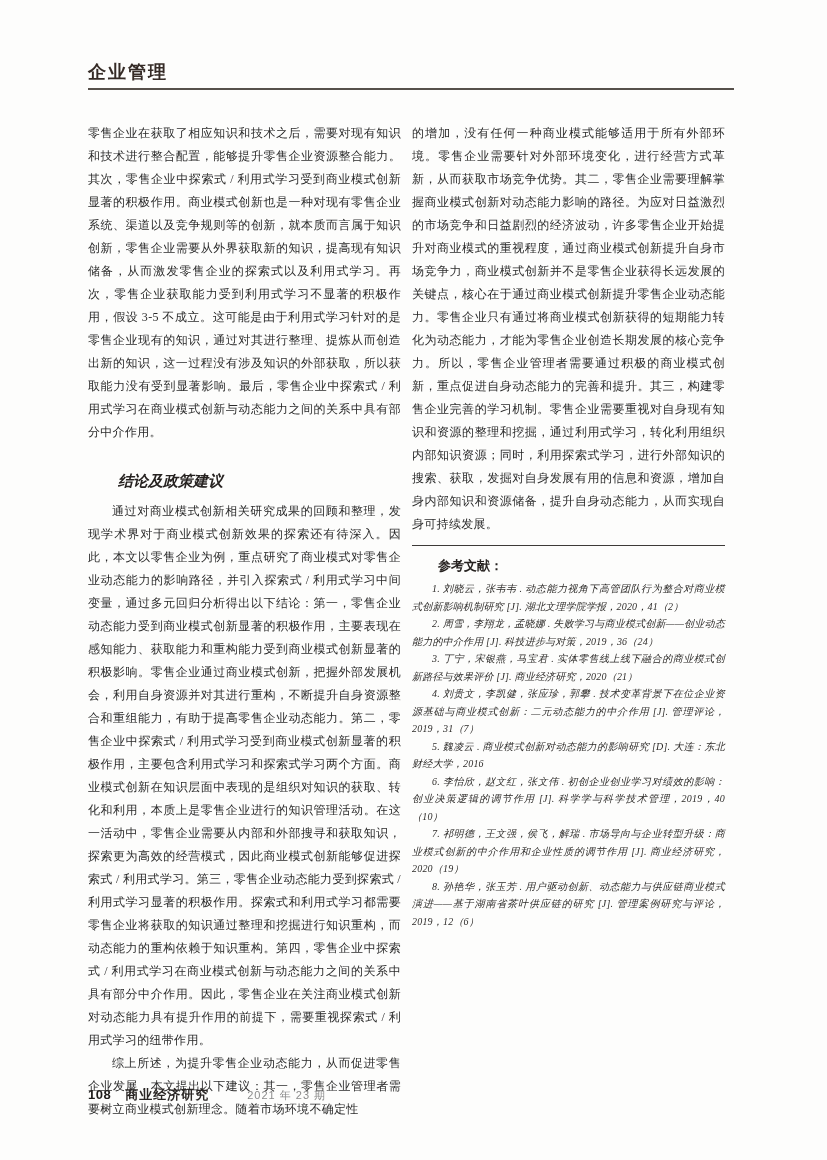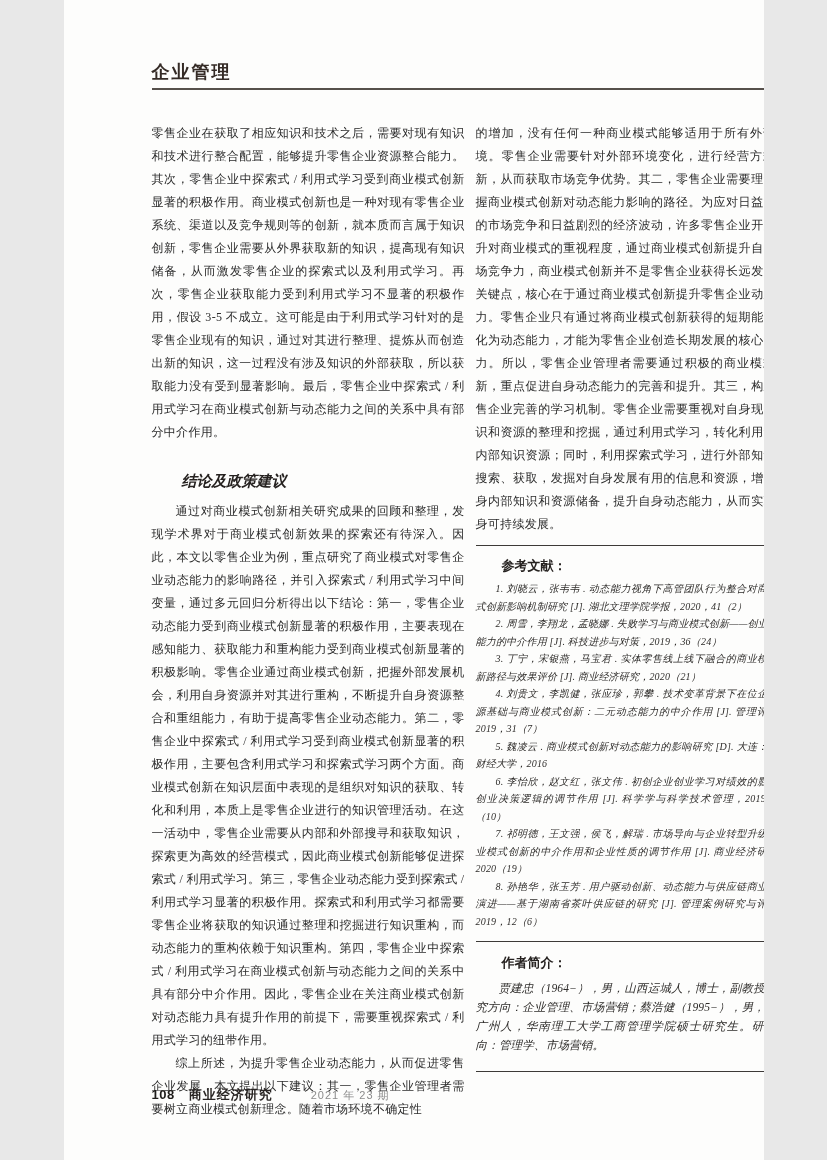--- a/index.html
+++ b/index.html
@@ -1,18 +1,18 @@
 <!DOCTYPE html>
 <html><head>
 <meta charset="utf-8">
 <style>
   html,body { margin:0; padding:0; background:#e8e8e8; }
   .page {
     position: relative;
-    width: 700px;
+    width: 827px;
     height: 1160px;
     margin: 0 auto;
     background: #fdfdfc;
     overflow: hidden;
     font-family: "Liberation Serif", "DejaVu Serif", serif;
     color: #2b2b2b;
   }
   
   .header {
     position: absolute;
@@ -146,24 +146,20 @@
       <div class="refs-title">参考文献：</div>
       <div class="ref-item">1. 刘晓云，张韦韦 . 动态能力视角下高管团队行为整合对商业模式创新影响机制研究 [J]. 湖北文理学院学报，2020，41（2）</div>
       <div class="ref-item">2. 周雪，李翔龙，孟晓娜 . 失败学习与商业模式创新——创业动态能力的中介作用 [J]. 科技进步与对策，2019，36（24）</div>
       <div class="ref-item">3. 丁宁，宋银燕，马宝君 . 实体零售线上线下融合的商业模式创新路径与效果评价 [J]. 商业经济研究，2020（21）</div>
       <div class="ref-item">4. 刘贵文，李凯健，张应珍，郭攀 . 技术变革背景下在位企业资源基础与商业模式创新：二元动态能力的中介作用 [J]. 管理评论，2019，31（7）</div>
       <div class="ref-item">5. 魏凌云 . 商业模式创新对动态能力的影响研究 [D]. 大连：东北财经大学，2016</div>
       <div class="ref-item">6. 李怡欣，赵文红，张文伟 . 初创企业创业学习对绩效的影响：创业决策逻辑的调节作用 [J]. 科学学与科学技术管理，2019，40（10）</div>
       <div class="ref-item">7. 祁明德，王文强，侯飞，解瑞 . 市场导向与企业转型升级：商业模式创新的中介作用和企业性质的调节作用 [J]. 商业经济研究，2020（19）</div>
       <div class="ref-item">8. 孙艳华，张玉芳 . 用户驱动创新、动态能力与供应链商业模式演进——基于湖南省茶叶供应链的研究 [J]. 管理案例研究与评论，2019，12（6）</div>
 
-      <div class="author-box">
-        <div class="author-title">作者简介：</div>
-        <div class="author-bio">贾建忠（1964−），男，山西运城人，博士，副教授。研究方向：企业管理、市场营销；蔡浩健（1995−），男，广东广州人，华南理工大学工商管理学院硕士研究生。研究方向：管理学、市场营销。</div>
-      </div>
     </div>
 
   </div>
 
   <div class="footer">
     <span class="page-num">108</span>
     <span class="journal">商业经济研究</span>
     <span class="issue">2021 年 23 期</span>
   </div>
 

